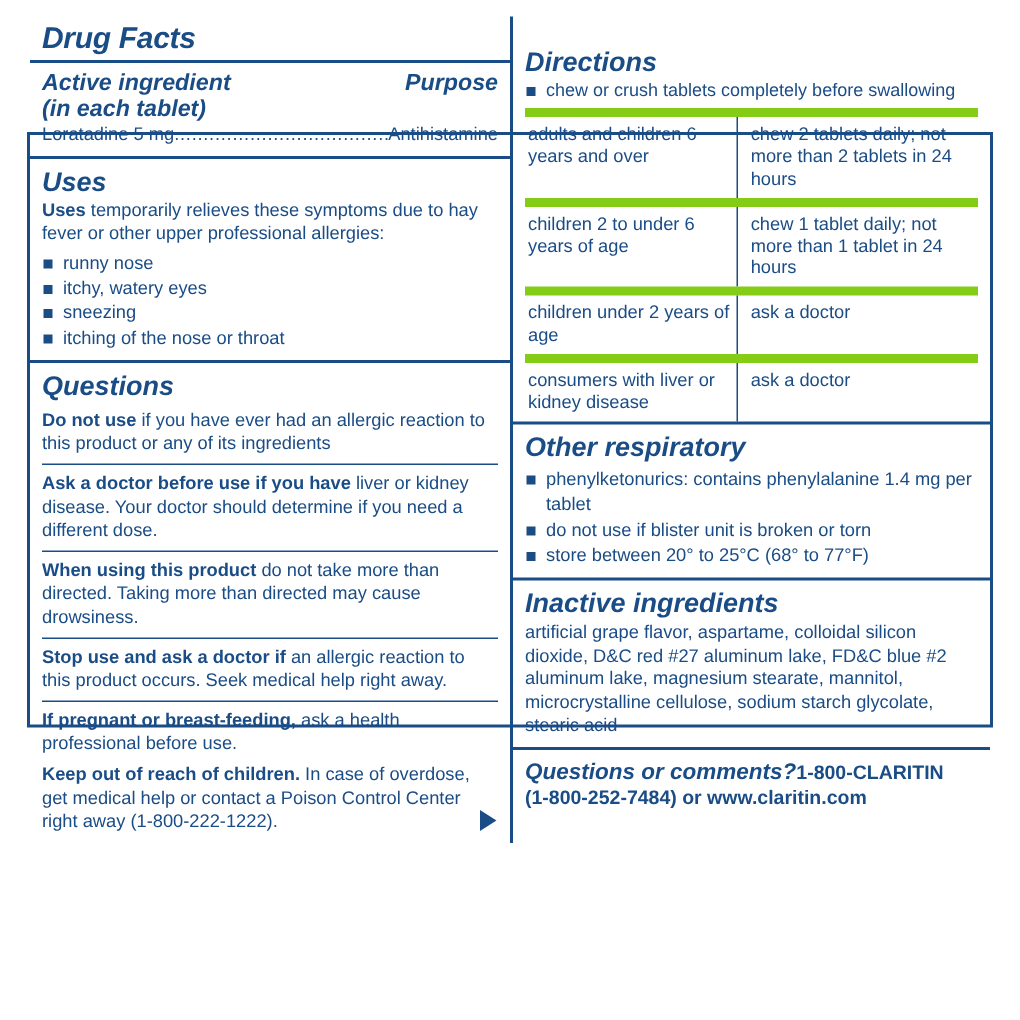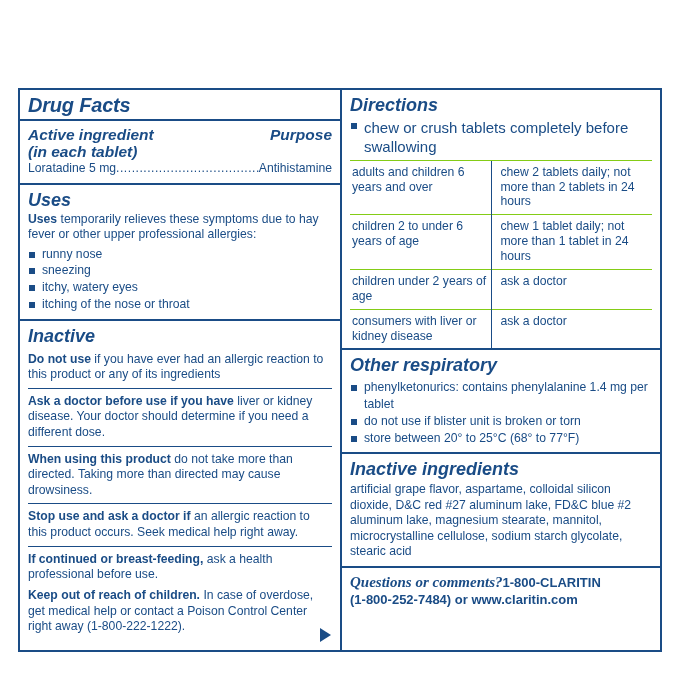--- a/index.html
+++ b/index.html
@@ -13,25 +13,26 @@
     font-family: "Liberation Sans", sans-serif;
     color: #1a4c86;
     position: relative;
     overflow: hidden;
   }
   #panel {
     position: absolute;
     left: 18px;
     top: 88px;
     width: 644px;
-    height: 564px;
+    height: 397px;
     border: 2px solid #1a4c86;
     box-sizing: border-box;
     display: flex;
     background: #ffffff;
+    align-items: center;
   }
   .col {
     box-sizing: border-box;
     padding: 0;
   }
   .col-left {
     width: 322px;
     border-right: 2px solid #1a4c86;
   }
   .col-right {
@@ -125,32 +126,32 @@
   }
 
   
   table.dir {
     width: 100%;
     border-collapse: collapse;
     font-size: 12.2px;
     margin-top: 2px;
   }
   table.dir td {
-    border-top: 1px solid #84cc16;
+    border-top: 6px solid #84cc16;
     padding: 4px 4px 5px 2px;
     vertical-align: top;
     line-height: 1.22;
   }
   table.dir tr td:first-child { width: 47%; }
   table.dir td.cell-r { border-left: 1px solid #1a4c86; padding-left: 8px; }
 
   .dir-top {
     padding-left: 14px;
     position: relative;
-    font-size: 15px;
+    font-size: 12px;
     line-height: 1.3;
     margin-top: 2px;
     margin-bottom: 3px;
   }
   .dir-top::before {
     content: "";
     position: absolute;
     left: 1px;
     top: 5px;
     width: 6px;
@@ -158,21 +159,20 @@
     background: #1a4c86;
   }
   .q-line {
     font-size: 13px;
     line-height: 1.3;
   }
   .q-line .qh {
     font-size: 15px;
     font-weight: bold;
     font-style: italic;
-    font-family: Liberation Serif, serif;
   }
   .arrow {
     position: absolute;
     right: 9px;
     bottom: 8px;
     width: 0;
     height: 0;
     border-left: 11px solid #1a4c86;
     border-top: 7px solid transparent;
     border-bottom: 7px solid transparent;
@@ -207,28 +207,28 @@
       </div>
 
       <div class="block">
         <div class="sub-ital">Uses</div>
         <div class="body-txt" style="margin-top:1px;">
           <span class="b">Uses</span>
           <span>temporarily relieves these symptoms due to hay fever or other upper professional allergies:</span>
         </div>
         <ul class="sq">
           <li>runny nose</li>
+          <li>itchy, watery eyes</li>
           <li>sneezing</li>
-          <li>itchy, watery eyes</li>
           <li>itching of the nose or throat</li>
         </ul>
       </div>
 
       <div class="block last">
-        <div class="sub-ital">Inactive</div>
+        <div class="sub-ital">Questions</div>
 
         <div class="para">
           <span class="b">Do not use</span>
           <span>if you have ever had an allergic reaction to this product or any of its ingredients</span>
         </div>
         <div class="thin-sep"></div>
 
         <div class="para">
           <span class="b">Ask a doctor before use if you have</span>
           <span>liver or kidney disease. Your doctor should determine if you need a different dose.</span>
@@ -241,21 +241,21 @@
         </div>
         <div class="thin-sep"></div>
 
         <div class="para">
           <span class="b">Stop use and ask a doctor if</span>
           <span>an allergic reaction to this product occurs. Seek medical help right away.</span>
         </div>
         <div class="thin-sep"></div>
 
         <div class="para">
-          <span class="b">If continued or breast-feeding,</span>
+          <span class="b">If pregnant or breast-feeding,</span>
           <span>ask a health professional before use.</span>
         </div>
 
         <div class="para">
           <span class="b">Keep out of reach of children.</span>
           <span>In case of overdose, get medical help or contact a Poison Control Center right away (1-800-222-1222).</span>
         </div>
       </div>
 
       <div class="arrow"></div>

